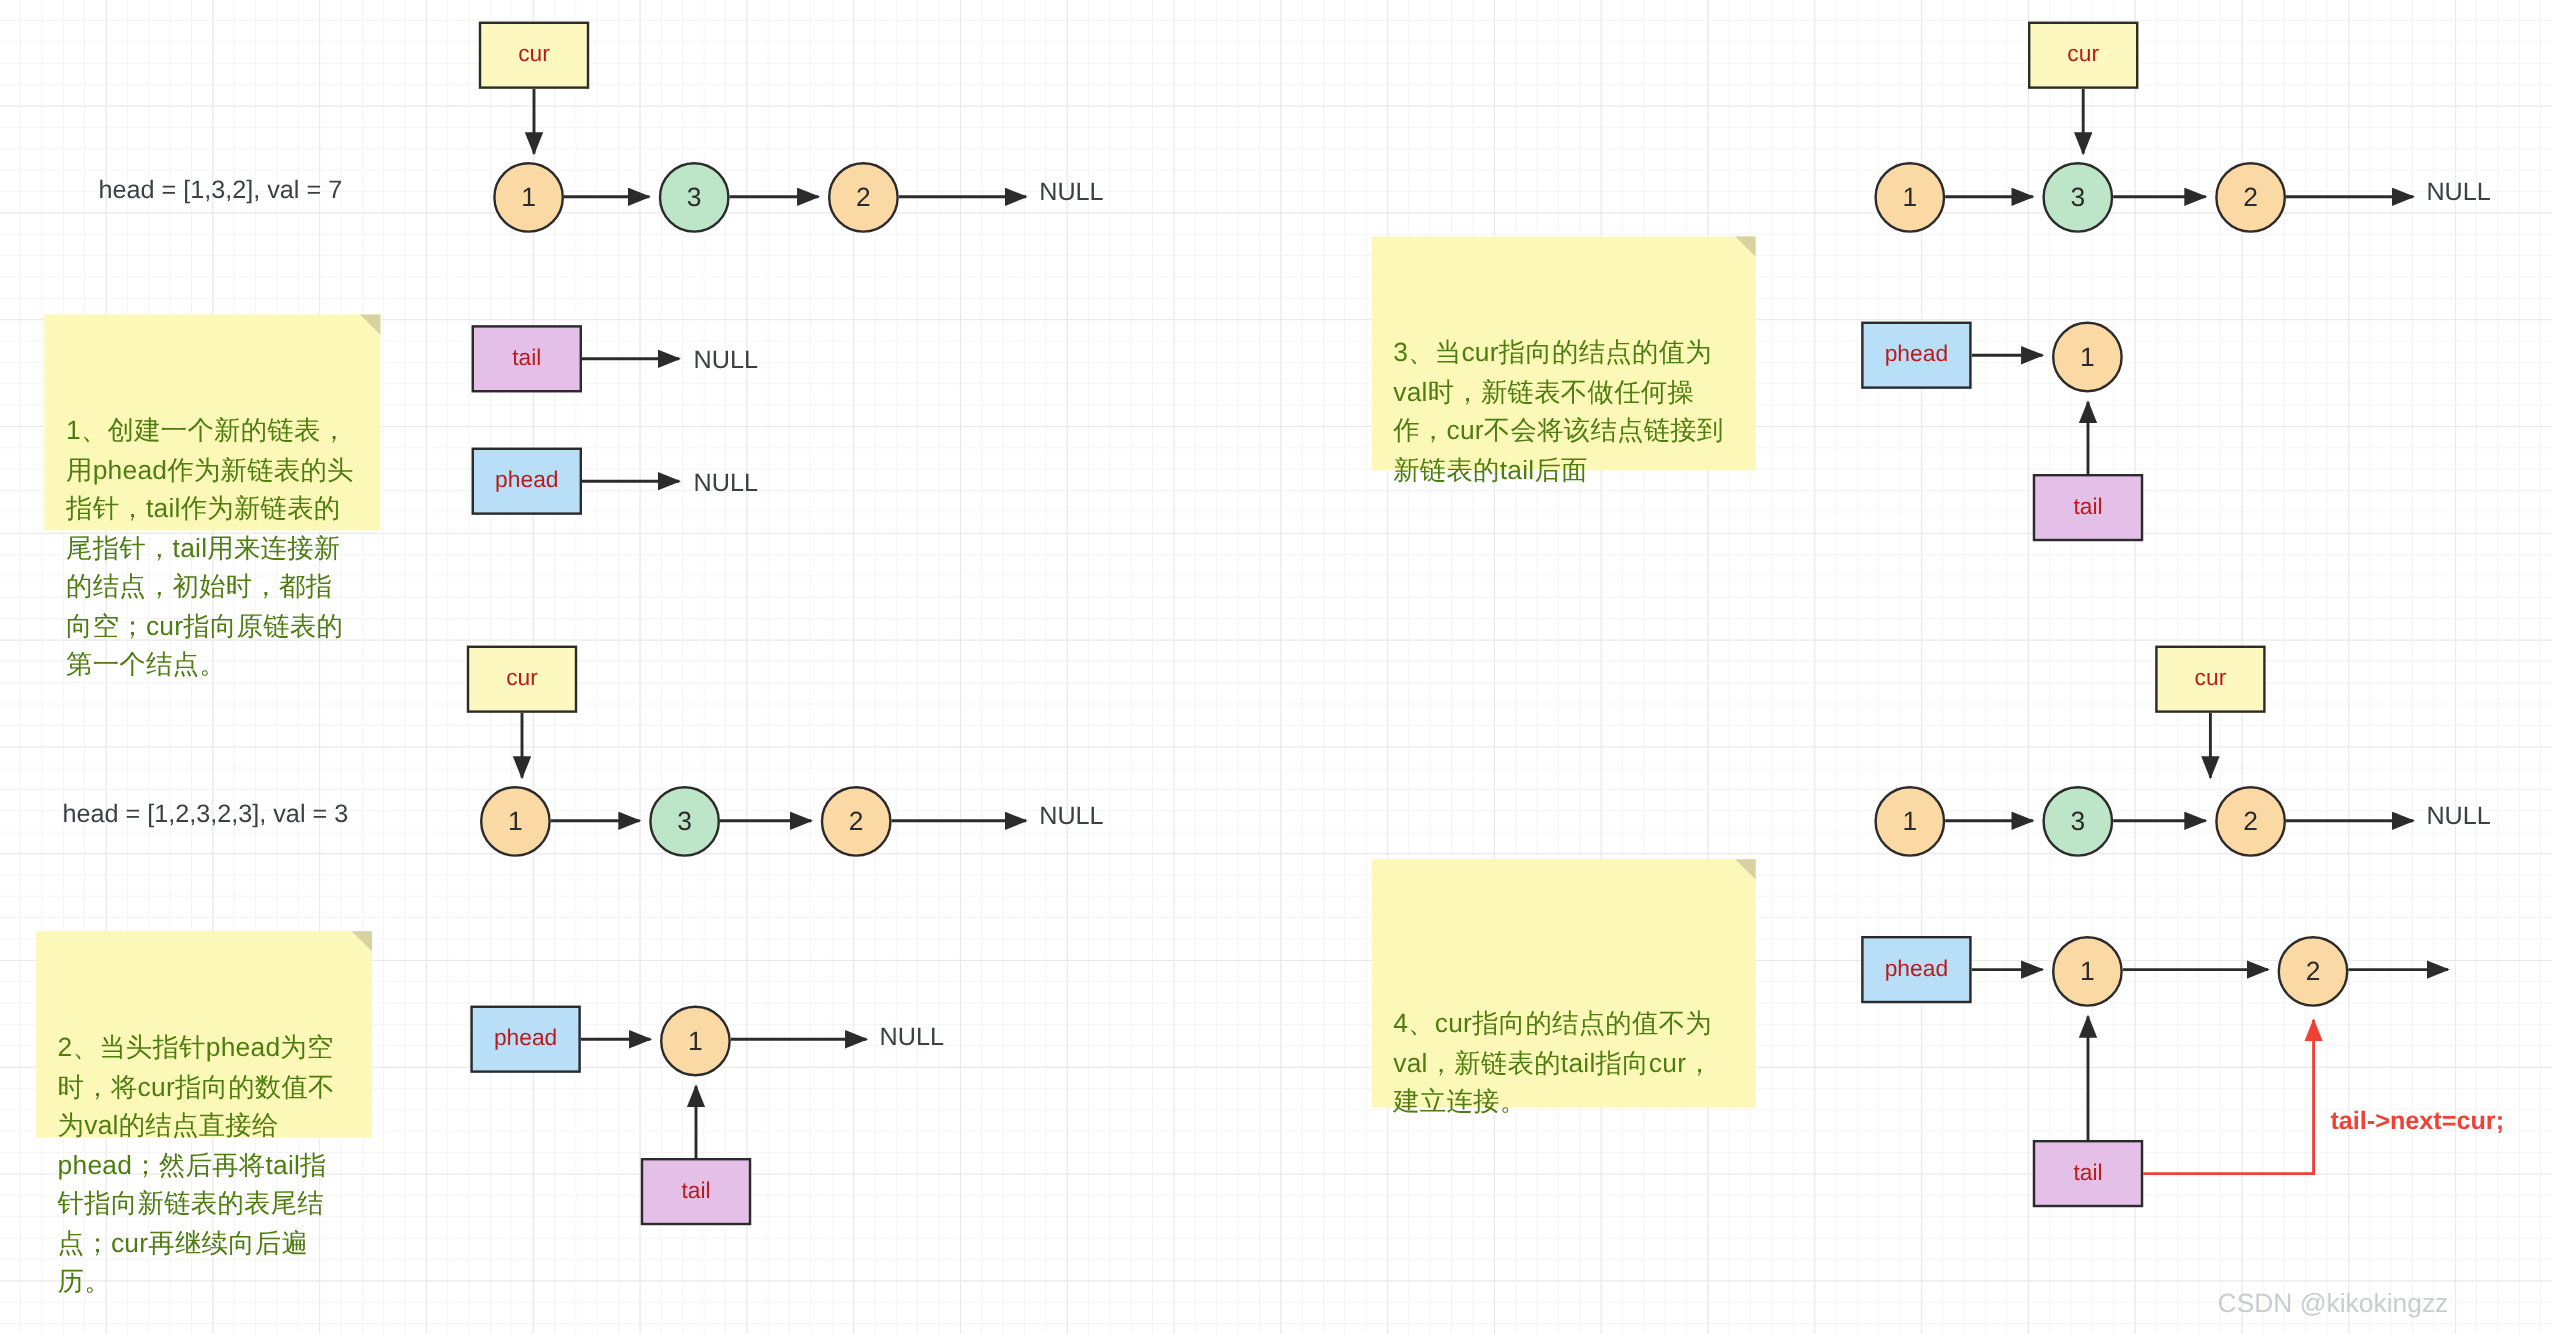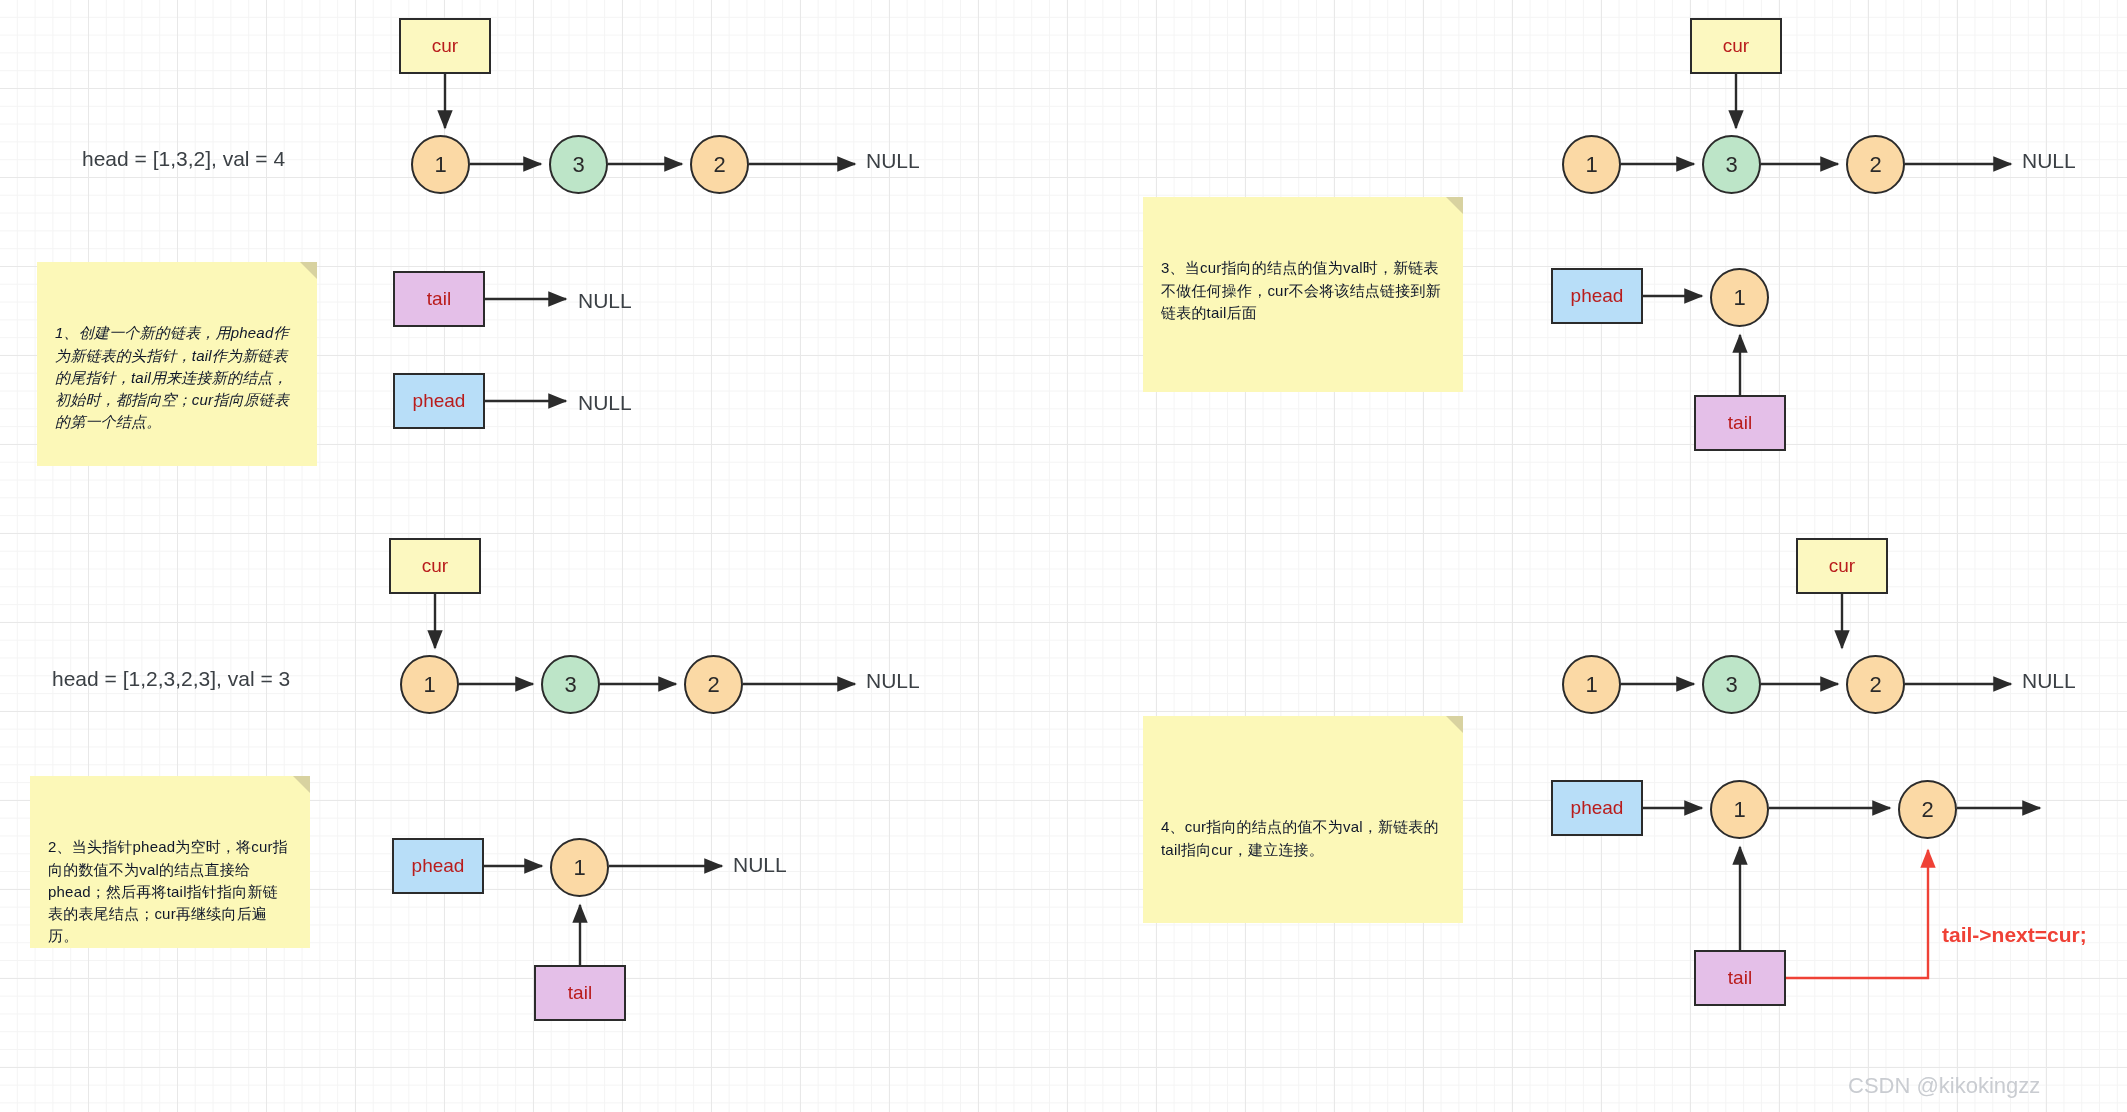--- a/index.html
+++ b/index.html
@@ -29,22 +29,22 @@
     position: absolute;
     left: 0; top: 0;
     width: 2127px;
     height: 1112px;
     pointer-events: none;
   }
   
   .note {
     position: absolute;
     background: #fcf8b8;
-    color: #0f172a;
-    font-size: 15px;
+    color: #4d7c0f;
+    font-size: 22px;
     line-height: 1.48;
     padding: 16px 18px 12px 18px;
     box-sizing: border-box;
     white-space: pre-line;
     letter-spacing: 0.2px;
   }
   .note .fold {
     position: absolute;
     top: 0;
     right: 0;
@@ -155,24 +155,24 @@
       <path d="M1905,684 L2011,684"></path>
       <path d="M1643,808 L1702,808"></path>
       <path d="M1769,808 L1890,808"></path>
       <path d="M1957,808 L2040,808"></path>
       <path d="M1740,950 L1740,847"></path>
     </g>
 
     <path d="M1786,978 L1928,978 L1928,850" stroke="#ef4136" stroke-width="2.4" fill="none" marker-end="url(#ahr)"></path>
   </svg>
 
-  <div class="caption" style="left:82px; top:147px;">head = [1,3,2], val = 4</div>
+  <div class="caption" style="left:82px; top:147px;">head = [1,3,2], val = 7</div>
   <div class="caption" style="left:52px; top:667px;">head = [1,2,3,2,3], val = 3</div>
 
-  <div class="note" style="left:37px; top:262px; width:280px; height:204px;font-style:italic;">
+  <div class="note" style="left:37px; top:262px; width:280px; height:180px;">
     <span class="fold"></span>
     <span>1、创建一个新的链表，用phead作为新链表的头指针，tail作为新链表的尾指针，tail用来连接新的结点，初始时，都指向空；cur指向原链表的第一个结点。</span>
   </div>
 
   <div class="note" style="left:30px; top:776px; width:280px; height:172px;">
     <span class="fold"></span>
     <span>2、当头指针phead为空时，将cur指向的数值不为val的结点直接给phead；然后再将tail指针指向新链表的表尾结点；cur再继续向后遍历。</span>
   </div>
 
   <div class="note" style="left:1143px; top:197px; width:320px; height:195px;">

